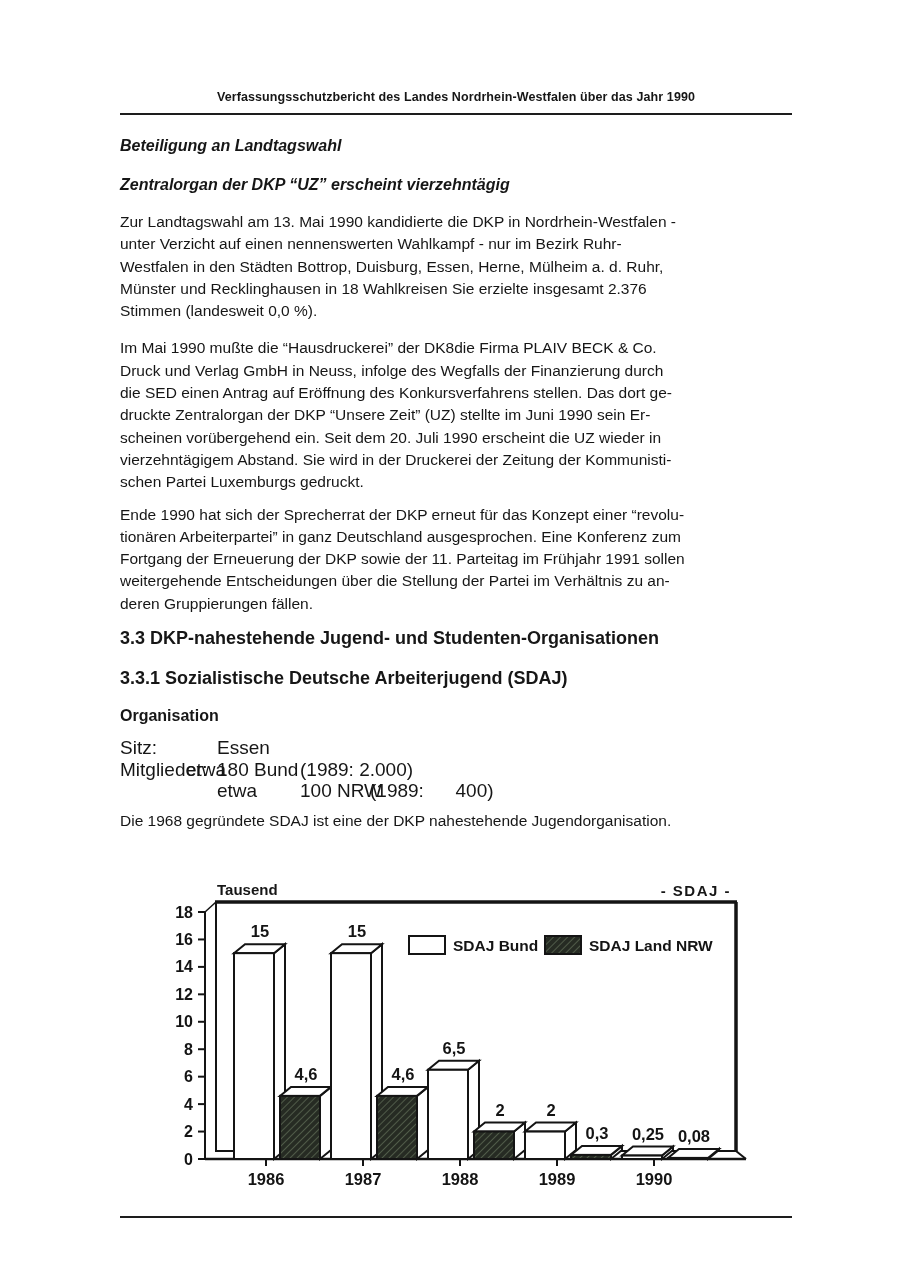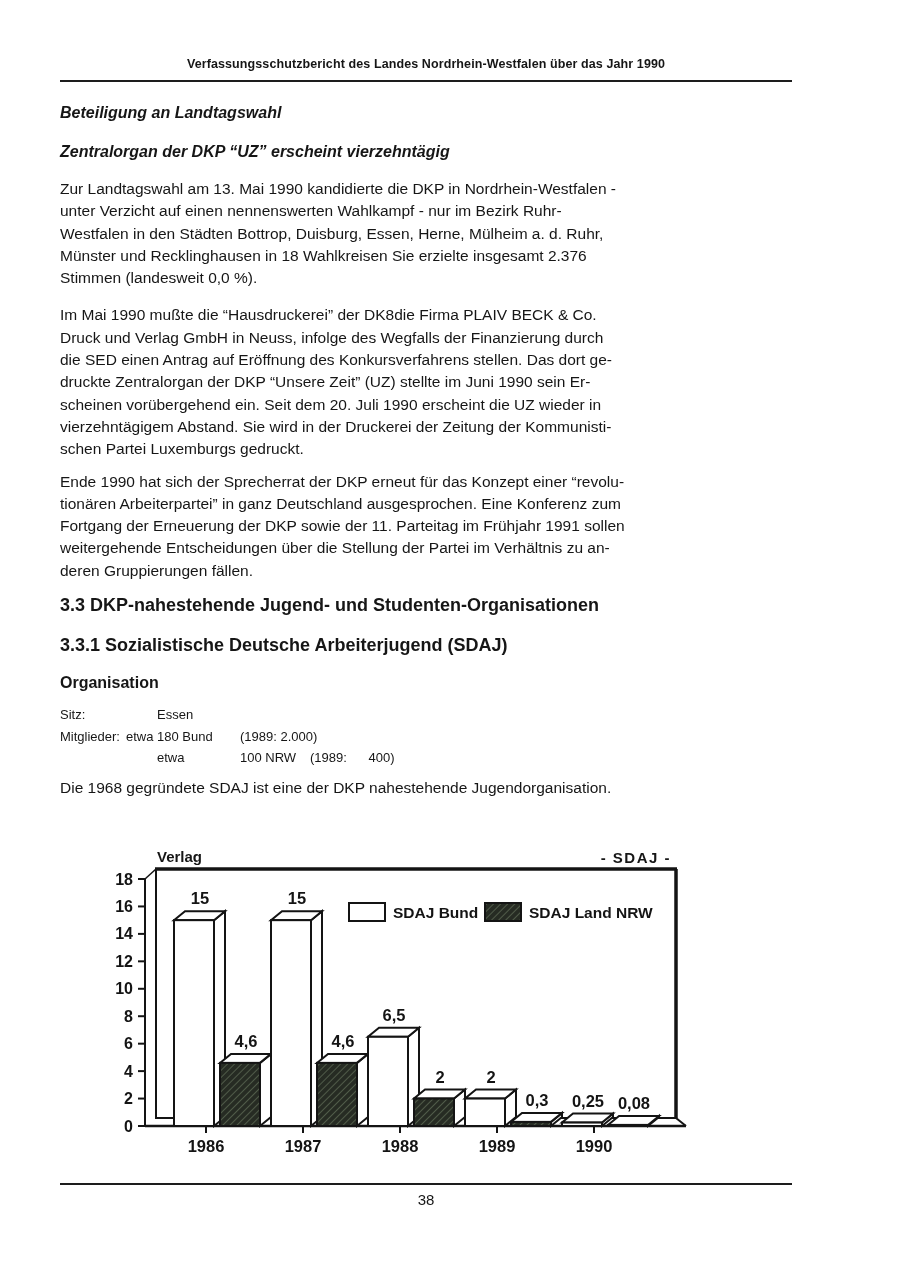--- a/index.html
+++ b/index.html
@@ -2,39 +2,39 @@
 <html><head>
 <meta charset="utf-8">
 <style>
   * { margin:0; padding:0; box-sizing:border-box; }
   html,body { background:#ffffff; }
   body {
     width:900px; height:1273px; position:relative; overflow:hidden;
     color:#161616;
     font-family:"Liberation Sans","DejaVu Sans",sans-serif;
   }
-  .content { padding:0 108px 0 60px; }
+  .content { padding:0 108px 0 120px;margin-top:33px; }
   .running-head {
     padding-top:57px; text-align:center;
     font-size:12.5px; font-weight:700; letter-spacing:.1px;
   }
   .head-rule { border:none; border-top:2px solid #1d1d1d; margin-top:9px; }
   .doc-h-italic { font-size:16px; font-style:italic; font-weight:700; }
   #h-beteiligung { margin-top:22px; }
   #h-zentralorgan { margin-top:21px; }
   .para { font-size:15.5px; line-height:22.3px; white-space:pre-line; }
   #p1 { margin-top:17px; }
   #p2 { margin-top:15px; }
   #p3 { margin-top:10px; }
   .doc-h2 { font-size:18px; font-weight:700; }
   #h-section { margin-top:13px; }
   #h-subsection { margin-top:19px; }
   .doc-h3 { font-size:16px; font-weight:700; margin-top:18px; }
   .org-table {
-    margin-top:12px; font-size:13px; line-height:21.5px;
+    margin-top:12px; font-size:19px; line-height:21.5px;
     display:grid; grid-template-columns:66px 31px 83px 70px 1fr;
   }
   .org-table span { white-space:pre; }
   .org-prev-wide { grid-column:4 / 6; }
   #p4 { margin-top:8px; }
 
   
   .chart { position:relative; width:600px; height:345px; margin:24px 0 0 33px; }
   .chart-title {
     position:absolute; top:3px; left:60px; width:523px; text-align:center;
@@ -100,21 +100,21 @@
     <span></span>
     <span>etwa</span>
     <span>100 NRW</span>
     <span>(1989:      400)</span>
   </div>
 
   <div class="para" id="p4">Die 1968 gegründete SDAJ ist eine der DKP nahestehende Jugendorganisation.</div>
 
   <div class="chart">
     <div class="chart-subtitle">- SDAJ -</div>
-    <div class="chart-unit">Verlag</div>
+    <div class="chart-unit">Tausend</div>
     <svg id="chart-svg" width="600" height="345" viewBox="0 0 600 345">
         <defs>
           <pattern id="hatch" width="5" height="5" patternUnits="userSpaceOnUse" patternTransform="rotate(45)">
             <rect x="0" y="0" width="5" height="5" fill="#262b23"></rect>
             <line x1="0" y1="0" x2="0" y2="5" stroke="#55604d" stroke-width="1.8"></line>
           </pattern>
         </defs>
         <rect x="63" y="46" width="520" height="249" fill="#fff" stroke="#141414" stroke-width="2"></rect>
         <line x1="62" y1="46" x2="584" y2="46" stroke="#141414" stroke-width="3.5"></line>
         <line x1="583" y1="46" x2="583" y2="295" stroke="#141414" stroke-width="3.5"></line>
@@ -205,15 +205,14 @@
         <g>
           <rect x="256" y="80" width="36" height="18" fill="#fff" stroke="#141414" stroke-width="2"></rect>
           <text x="300" y="95" font-size="15.5">SDAJ Bund</text>
           <rect x="392" y="80" width="36" height="18" fill="url(#hatch)" stroke="#141414" stroke-width="2"></rect>
           <text x="436" y="95" font-size="15.5">SDAJ Land NRW</text>
         </g>
       </svg>
   </div>
 
   <hr class="footer-rule">
-  <div class="page-num">38</div>
 
 </div>
 
 </body></html>

